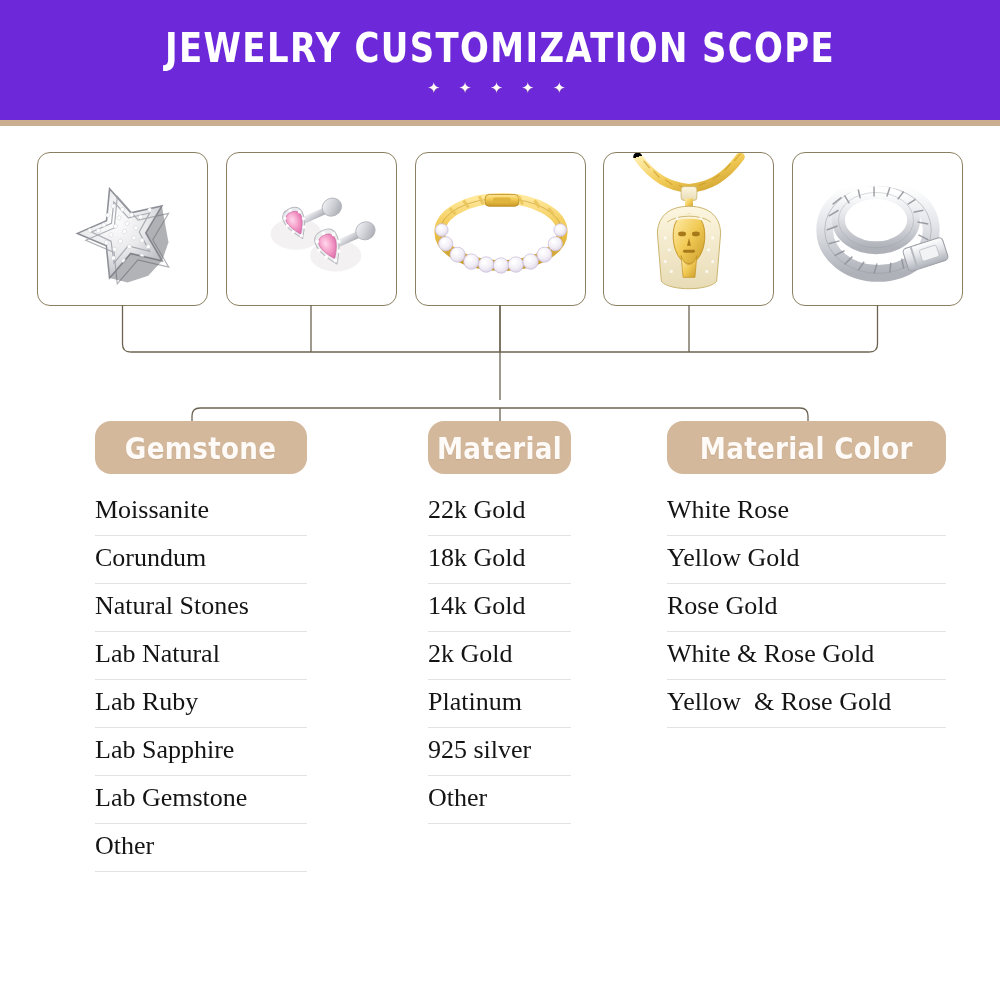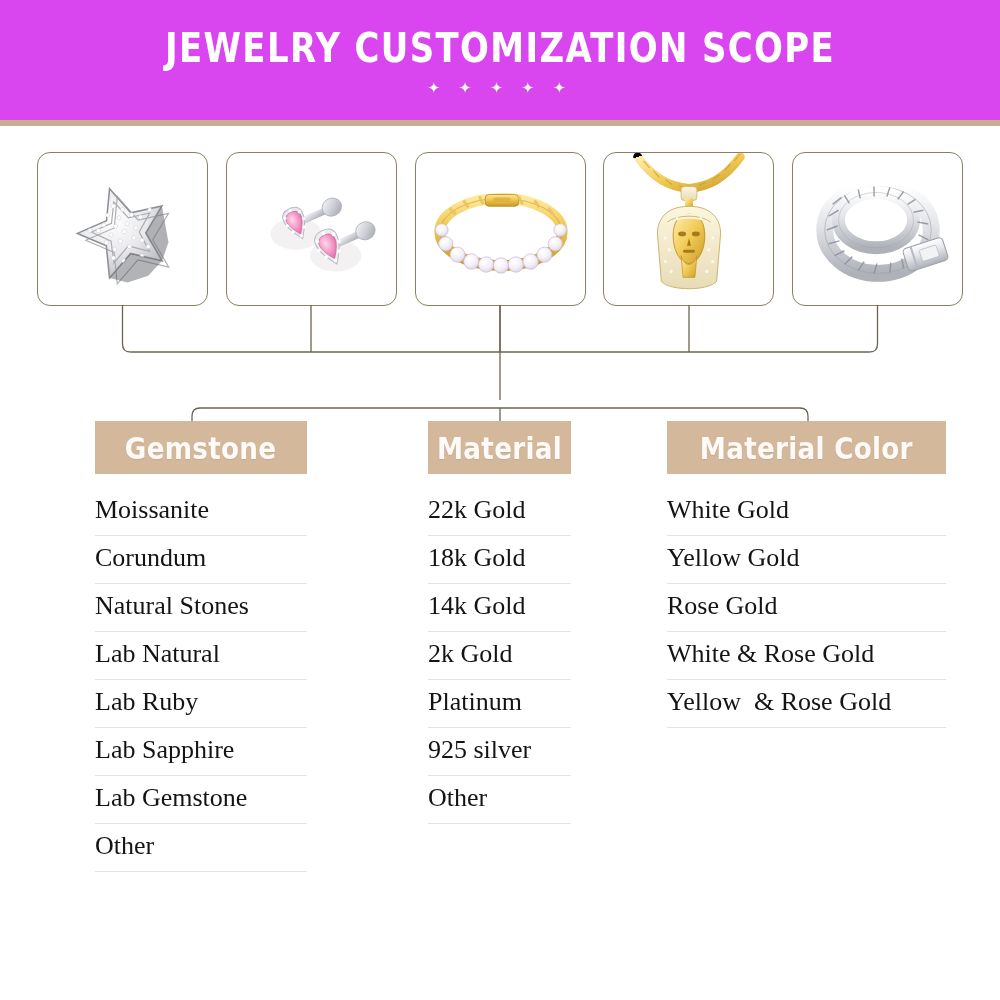--- a/index.html
+++ b/index.html
@@ -15,21 +15,21 @@
     position: relative;
   }
 
   
   .banner {
     position: absolute;
     left: 0;
     top: 0;
     width: 1000px;
     height: 126px;
-    background: #d946ef;
+    background: #6d28d9;
     border-bottom: 6px solid #cbad8f;
     box-sizing: border-box;
   }
   .banner-title {
     position: absolute;
     left: 0;
     top: 24px;
     width: 1000px;
     text-align: center;
     color: #ffffff;
@@ -94,21 +94,21 @@
     height: 570px;
   }
   .col { position: absolute; top: 0; }
   .col-gemstone      { left: 95px;  width: 212px; }
   .col-material      { left: 428px; width: 143px; }
   .col-materialcolor { left: 667px; width: 279px; }
 
   .col-header {
     height: 53px;
     background: #d4b89b;
-    border-radius: 0;
+    border-radius: 16px;
     display: flex;
     align-items: center;
     justify-content: center;
     box-sizing: border-box;
     padding: 0 14px;
   }
   .col-header span {
     color: #fdfaf7;
     font-family: "DejaVu Sans Condensed", "Liberation Sans Narrow", "Liberation Sans", sans-serif;
     font-size: 31px;
@@ -432,21 +432,21 @@
       <div class="list-item">925 silver</div>
       <div class="list-item">Other</div>
     </div>
   </div>
 
   <div class="col col-materialcolor">
     <div class="col-header">
       <span>Material Color</span>
     </div>
     <div class="col-list">
-      <div class="list-item">White Gold</div>
+      <div class="list-item">White Rose</div>
       <div class="list-item">Yellow Gold</div>
       <div class="list-item">Rose Gold</div>
       <div class="list-item">White &amp; Rose Gold</div>
       <div class="list-item">Yellow  &amp; Rose Gold</div>
     </div>
   </div>
 
 </div>
 
 </body></html>

